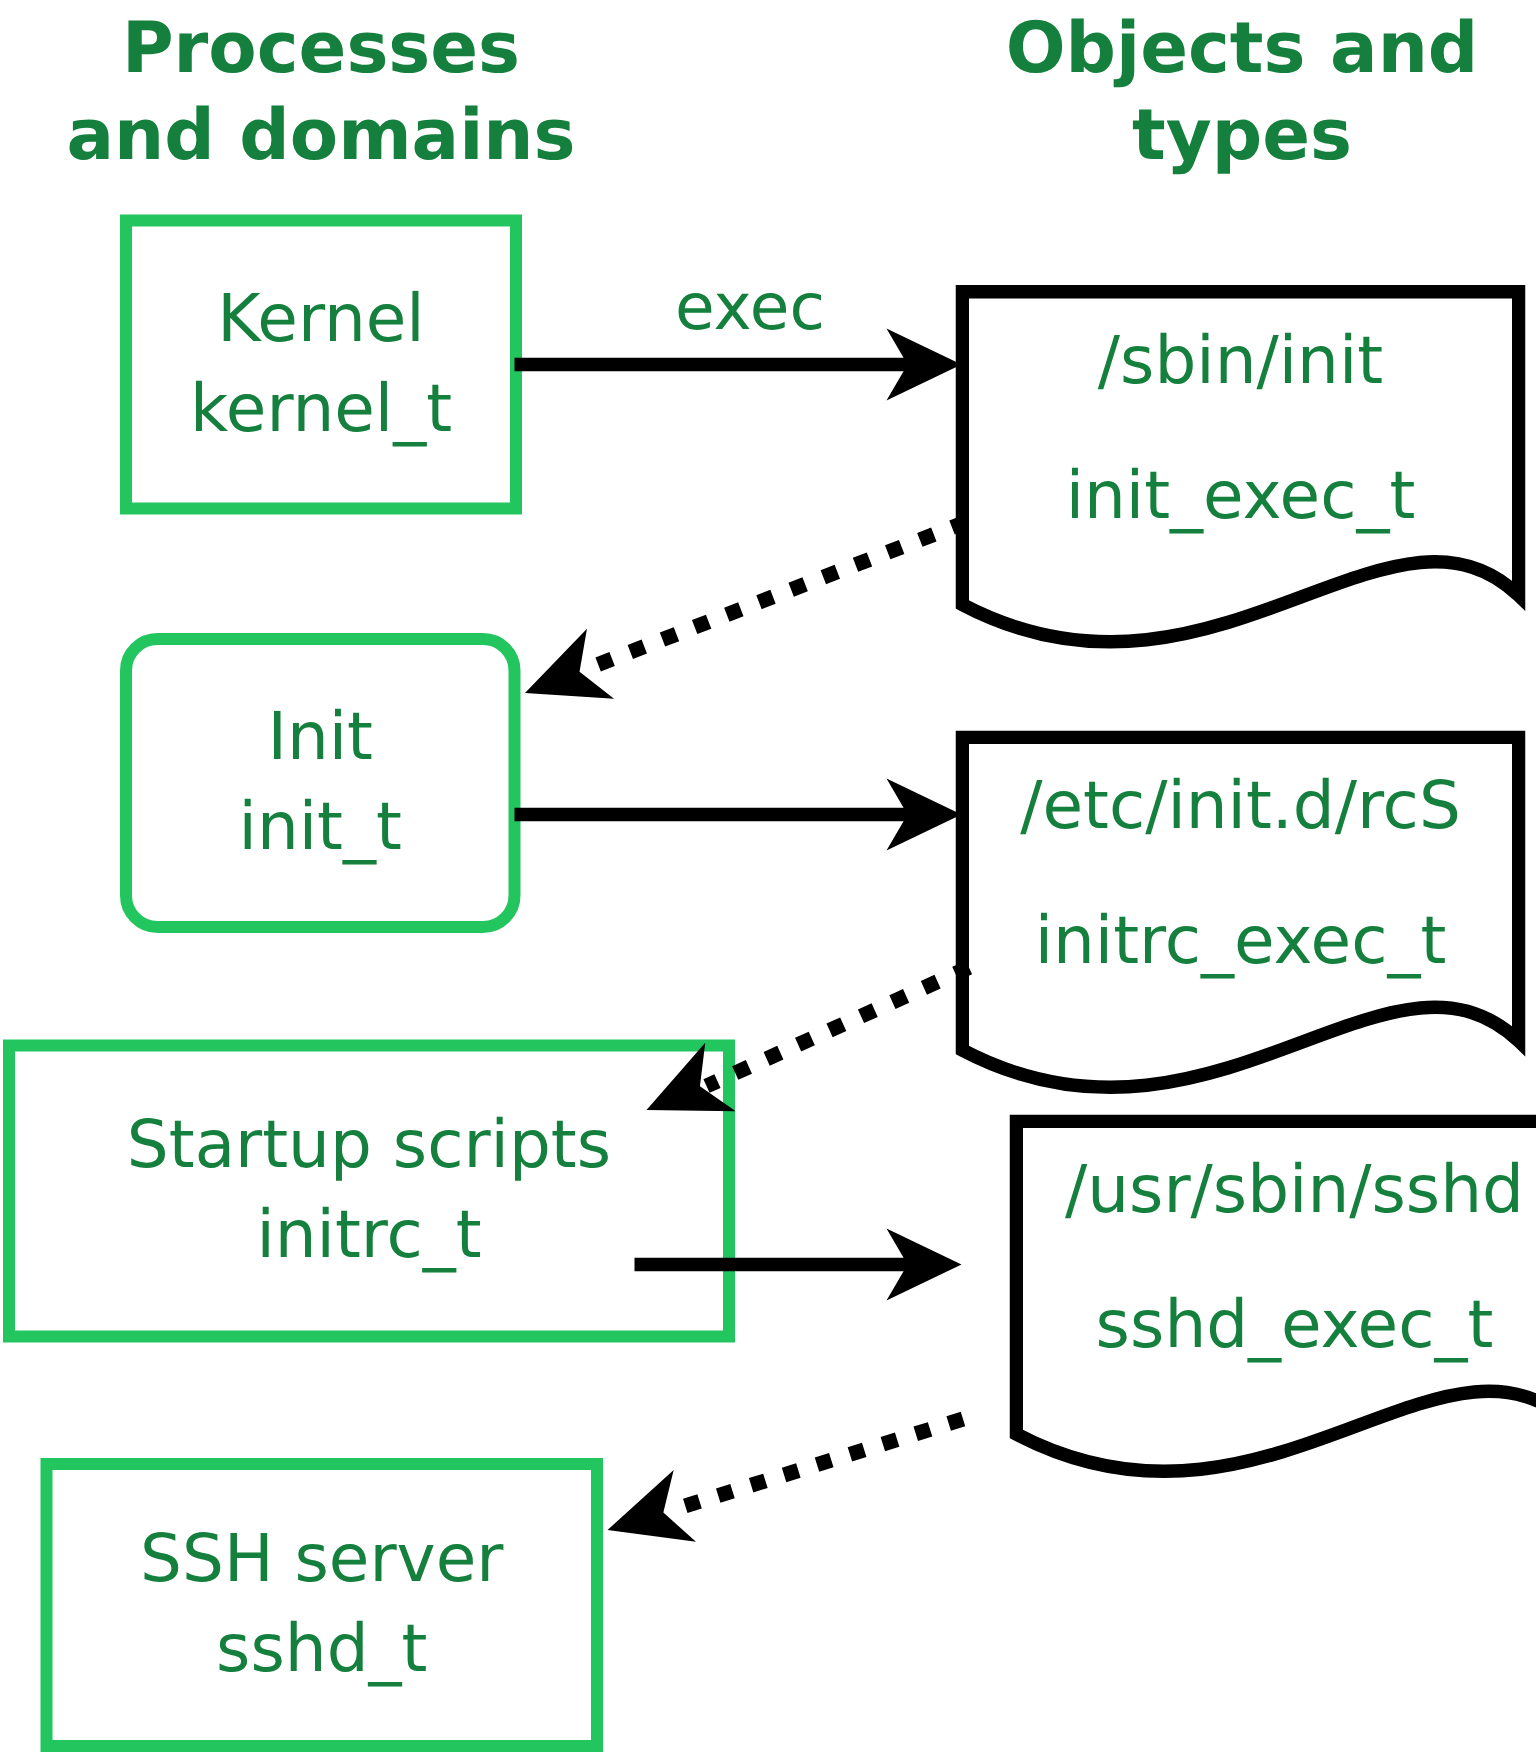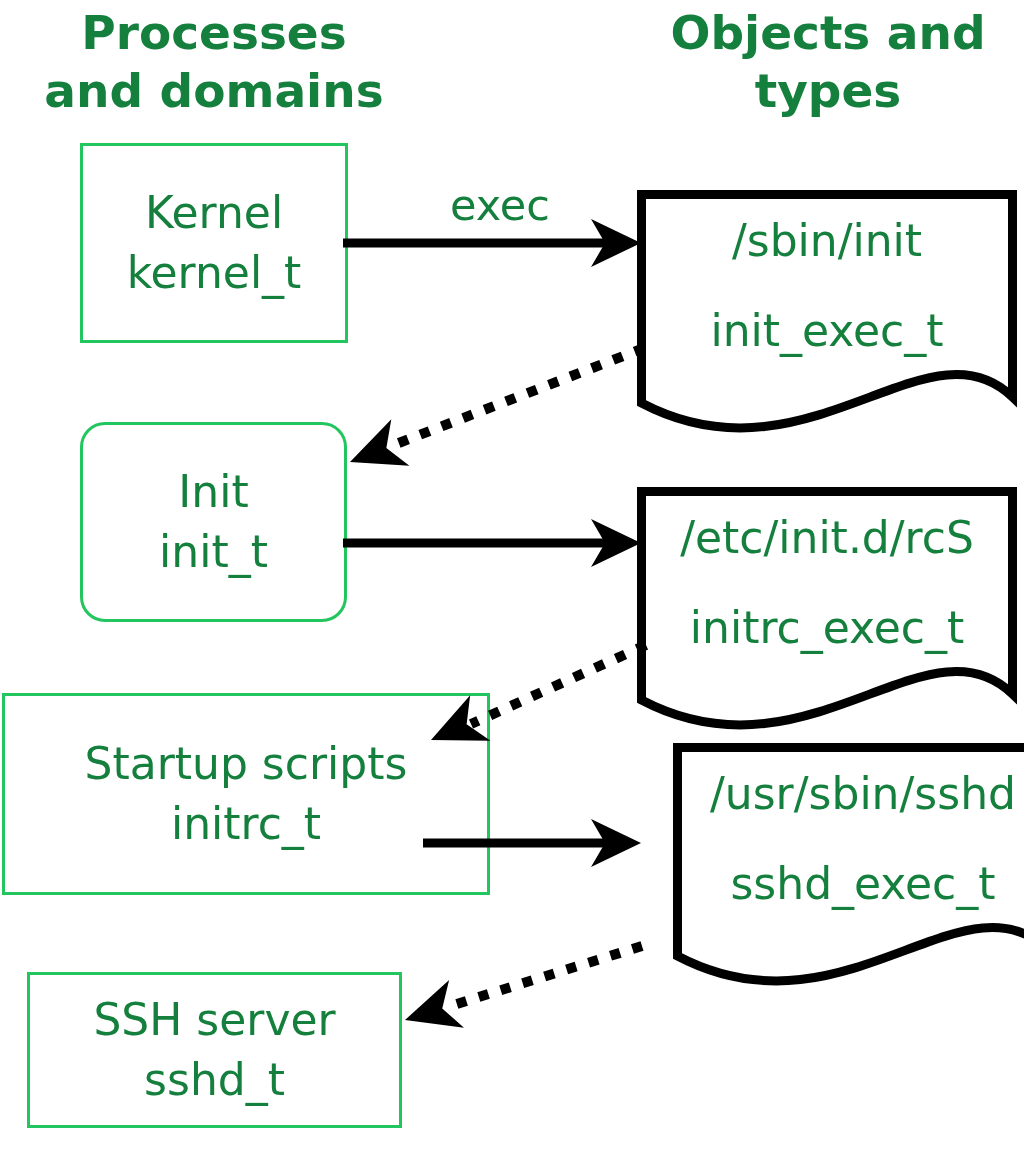--- a/index.html
+++ b/index.html
@@ -9,28 +9,28 @@
     overflow:hidden;
   }
   .hdr {
     position:absolute; text-align:center; font-weight:bold;
     font-size:47px; line-height:58px; top:4px; width:408px;
   }
   .hdr.left  { left:10px; }
   .hdr.right { left:624px; }
   .pbox {
     position:absolute; box-sizing:border-box; background:#ffffff;
-    border:3px solid #22c55e;
+    border:8px solid #22c55e;
     display:flex; flex-direction:column; align-items:center; justify-content:center;
     font-size:44px; line-height:60px; text-align:center;
   }
   .pbox.kernel  { left:80px;  top:143px; width:268px; height:200px; }
   .pbox.init    { left:80px;  top:422px; width:267px; height:200px;border-radius:25px; }
   .pbox.startup { left:2px;   top:693px; width:488px; height:202px; }
-  .pbox.ssh     { left:27px;  top:972px; width:375px; height:156px; }
+  .pbox.ssh     { left:27px;  top:972px; width:375px; height:196px; }
   .doc { position:absolute; width:380px; height:252px; }
   .doc.d1 { left:637px; top:190px; }
   .doc.d2 { left:637px; top:487px; }
   .doc.d3 { left:637px; top:743px;margin-left:36px; }
   .doc svg { position:absolute; left:0; top:0; }
   .doctext {
     position:absolute; left:0; top:0; width:100%; height:213px;
     box-sizing:border-box; padding-bottom:22px;
     display:flex; flex-direction:column; align-items:center; justify-content:center;
     font-size:44px; line-height:60px; text-align:center;gap:30px;

